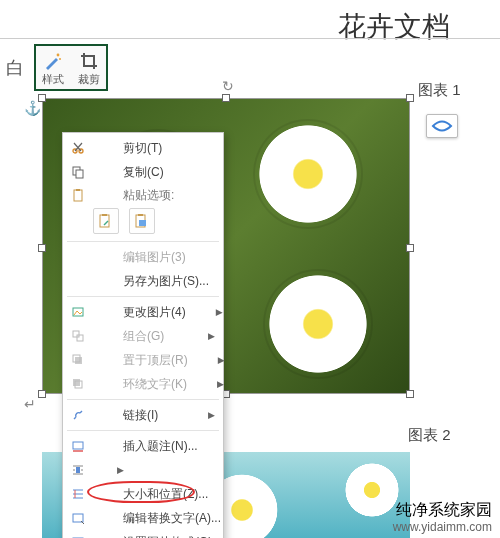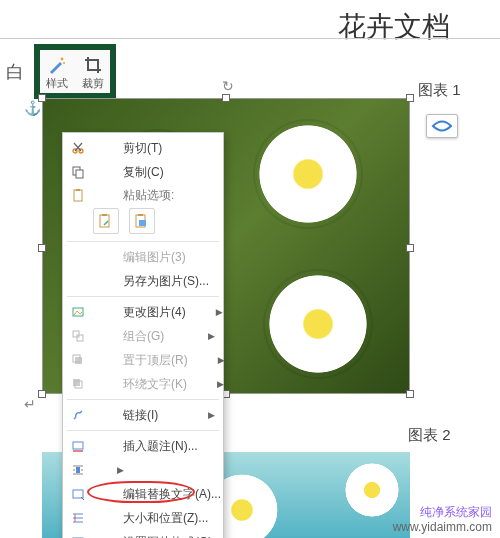--- a/index.html
+++ b/index.html
@@ -32,21 +32,21 @@
   .ribbon {
     position: absolute;
     top: 44px;
     left: 6px;
     display: flex;
     align-items: center;
     gap: 6px;
   }
   .ribbon .white-label { font-size: 18px; color: #555; padding-right:4px;}
   .ribbon-box {
-    border: 6px solid #14532d;
+    border: 2px solid #14532d;
     padding: 4px 6px 2px 6px;
     display: flex;
     gap: 14px;
     background:#f9f9f9;
   }
   .ribbon-item { display: flex; flex-direction: column; align-items: center; font-size:11px; color:#555; cursor:pointer;}
   .ribbon-icon { width: 22px; height: 22px; display:flex; align-items:center; justify-content:center;}
   
   .img-wrap {
     position: absolute;
@@ -142,21 +142,21 @@
     z-index:60;
   }
   .watermark{
     position:absolute;
     bottom:4px;right:8px;
     font-size:12px;color:#666;
     text-align:right;
     line-height:1.2;
     z-index:70;
   }
-  .watermark .big{font-size:12px;color:#8b5cf6;}
+  .watermark .big{font-size:16px;color:#000000;}
   .anchor{position:absolute;color:#888;font-size:14px;}
   .a1{top:100px;left:24px;}
   .a2{top:396px;left:24px;}
 </style>
 </head>
 <body>
 
 <div class="doc-title">花卉文档</div>
 <div class="hrule"></div>
 
@@ -340,41 +340,41 @@
           <line x1="2" y1="7" x2="4" y2="7" stroke="#888"></line>
           <line x1="10" y1="7" x2="12" y2="7" stroke="#888"></line>
           <line x1="2" y1="11" x2="12" y2="11" stroke="#888"></line>
         </svg>
       </span>
     <span class="menu-arrow">▶</span>
   </div>
   <div class="menu-item">
     <span class="menu-icon">
         <svg width="14" height="14" viewBox="0 0 14 14">
-          <rect x="2" y="3" width="10" height="8" fill="none" stroke="#5b8bd4"></rect>
-          <path d="M10 10 L13 13" stroke="#666"></path>
-        </svg>
-      </span>
-    <span class="menu-label">编辑替换文字(A)...</span>
-  </div>
-  <div class="menu-item">
-    <span class="menu-icon">
-        <svg width="14" height="14" viewBox="0 0 14 14">
           <line x1="2" y1="3" x2="12" y2="3" stroke="#5b8bd4"></line>
           <line x1="2" y1="7" x2="12" y2="7" stroke="#5b8bd4"></line>
           <line x1="2" y1="11" x2="12" y2="11" stroke="#5b8bd4"></line>
           <line x1="4" y1="3" x2="4" y2="11" stroke="#e05a5a"></line>
         </svg>
       </span>
     <span class="menu-label">大小和位置(Z)...</span>
   </div>
   <div class="menu-item">
     <span class="menu-icon">
         <svg width="14" height="14" viewBox="0 0 14 14">
           <rect x="2" y="3" width="10" height="8" fill="none" stroke="#5b8bd4"></rect>
+          <path d="M10 10 L13 13" stroke="#666"></path>
+        </svg>
+      </span>
+    <span class="menu-label">编辑替换文字(A)...</span>
+  </div>
+  <div class="menu-item">
+    <span class="menu-icon">
+        <svg width="14" height="14" viewBox="0 0 14 14">
+          <rect x="2" y="3" width="10" height="8" fill="none" stroke="#5b8bd4"></rect>
           <circle cx="5" cy="6" r="1" fill="#e8a23a"></circle>
           <path d="M3 10 L6 7 L9 10" stroke="#4a8" fill="none"></path>
         </svg>
       </span>
     <span class="menu-label">设置图片格式(O)...</span>
   </div>
 
   <div class="highlight-oval"></div>
 </div>
 

